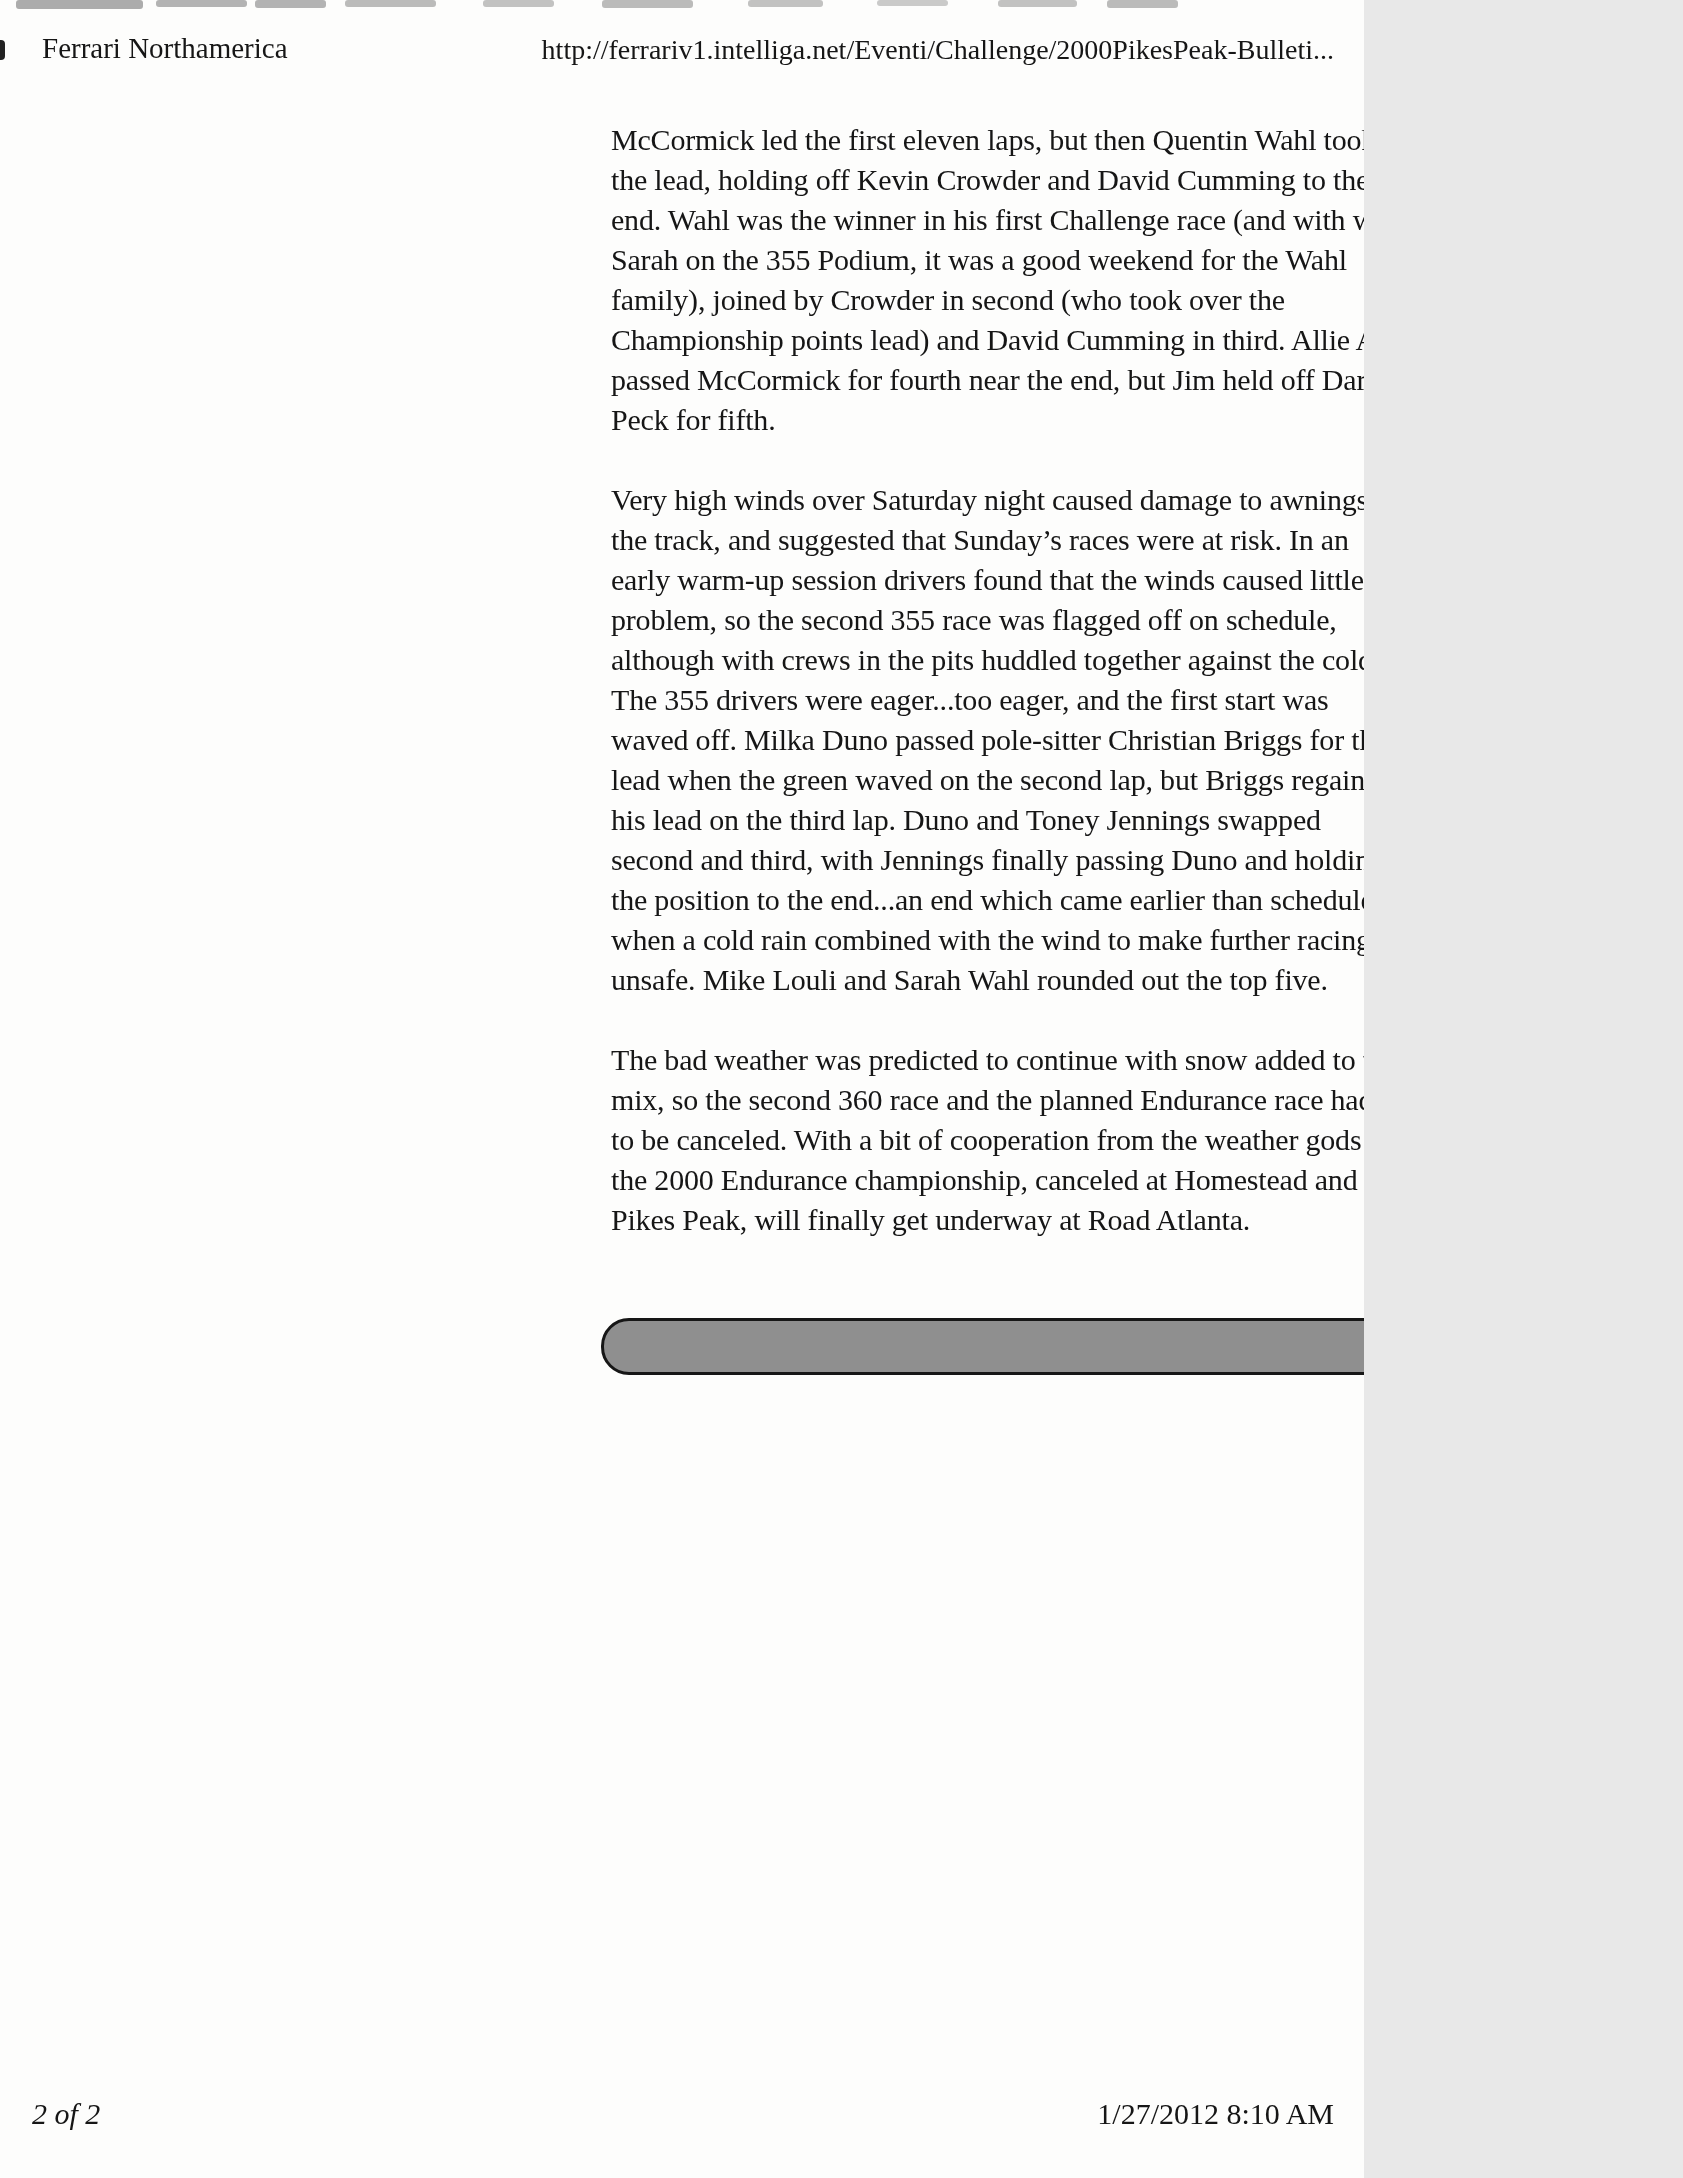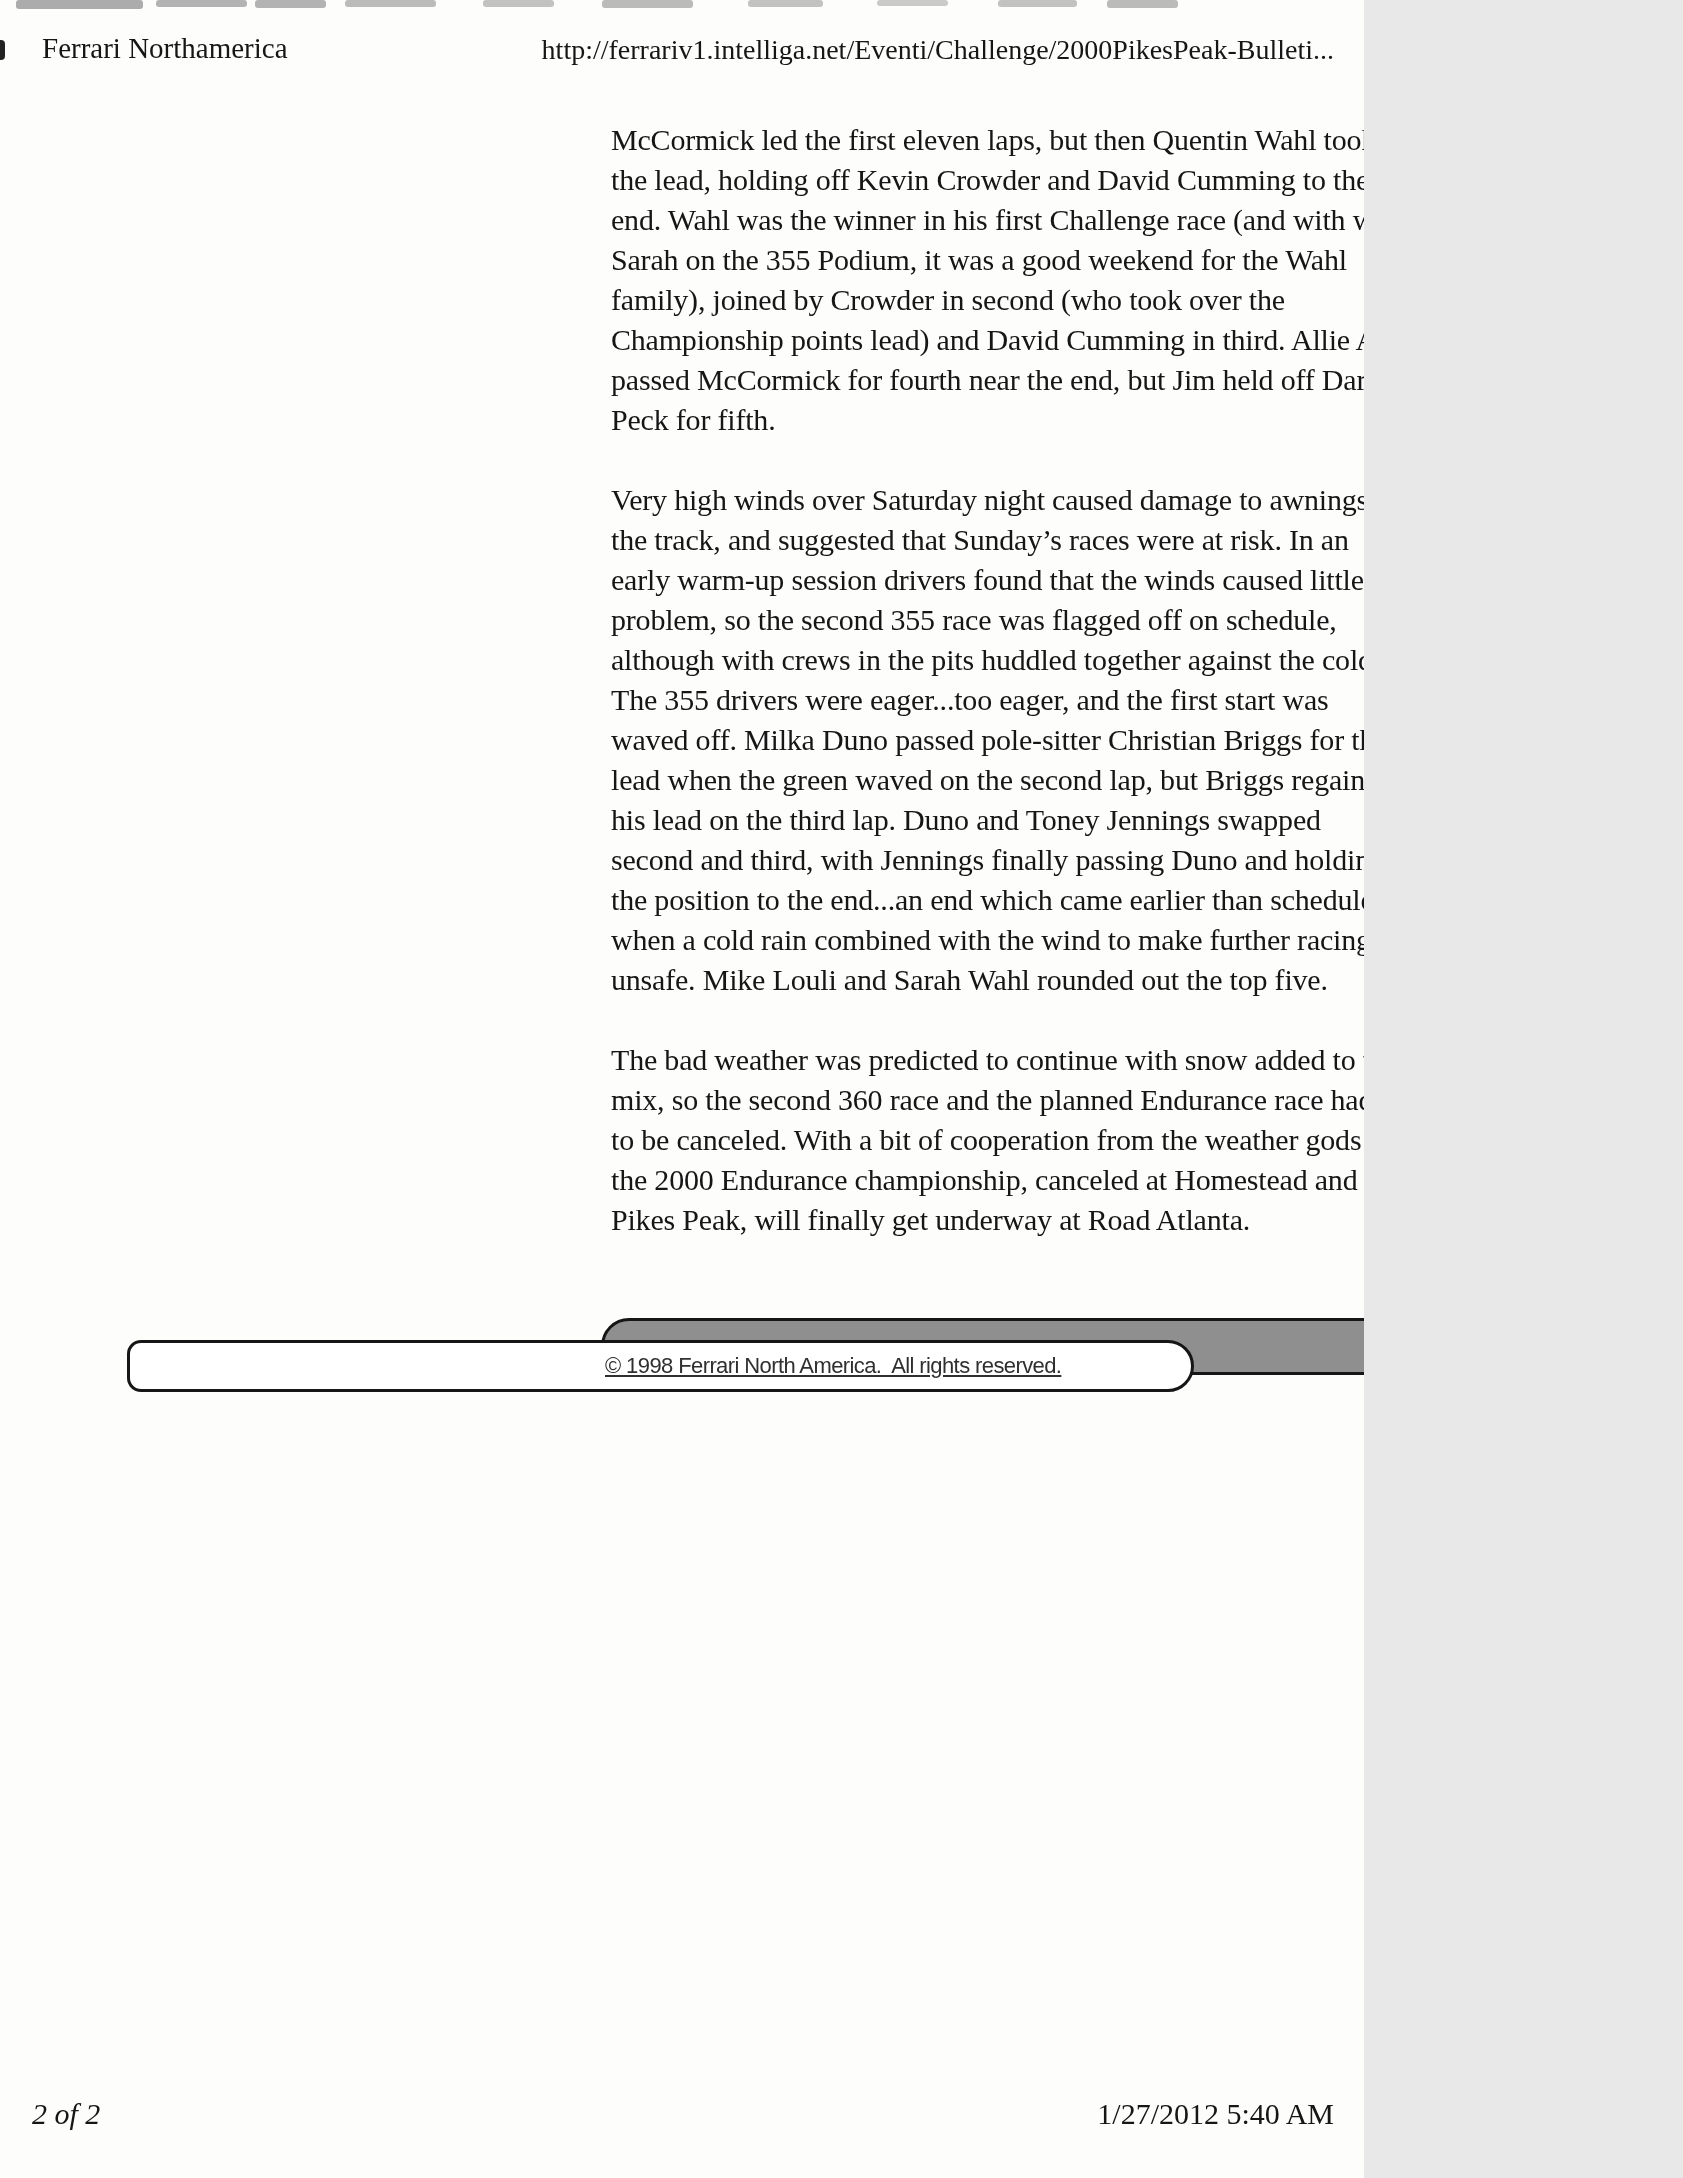--- a/index.html
+++ b/index.html
@@ -146,21 +146,18 @@
 when a cold rain combined with the wind to make further racing
 unsafe. Mike Louli and Sarah Wahl rounded out the top five.</p>
     <p>The bad weather was predicted to continue with snow added to the
 mix, so the second 360 race and the planned Endurance race had
 to be canceled. With a bit of cooperation from the weather gods
 the 2000 Endurance championship, canceled at Homestead and
 Pikes Peak, will finally get underway at Road Atlanta.</p>
   </div>
 
   <div class="footer-gray-bar"></div>
-  <div class="footer-white-bar">
-    <span class="copyright-link">© 1998 Ferrari North America.  All rights reserved.</span>
-  </div>
 
   <div class="page-number">2 of 2</div>
-  <div class="print-timestamp">1/27/2012 5:40 AM</div>
+  <div class="print-timestamp">1/27/2012 8:10 AM</div>
 
 </div>
 
 
 </body></html>

